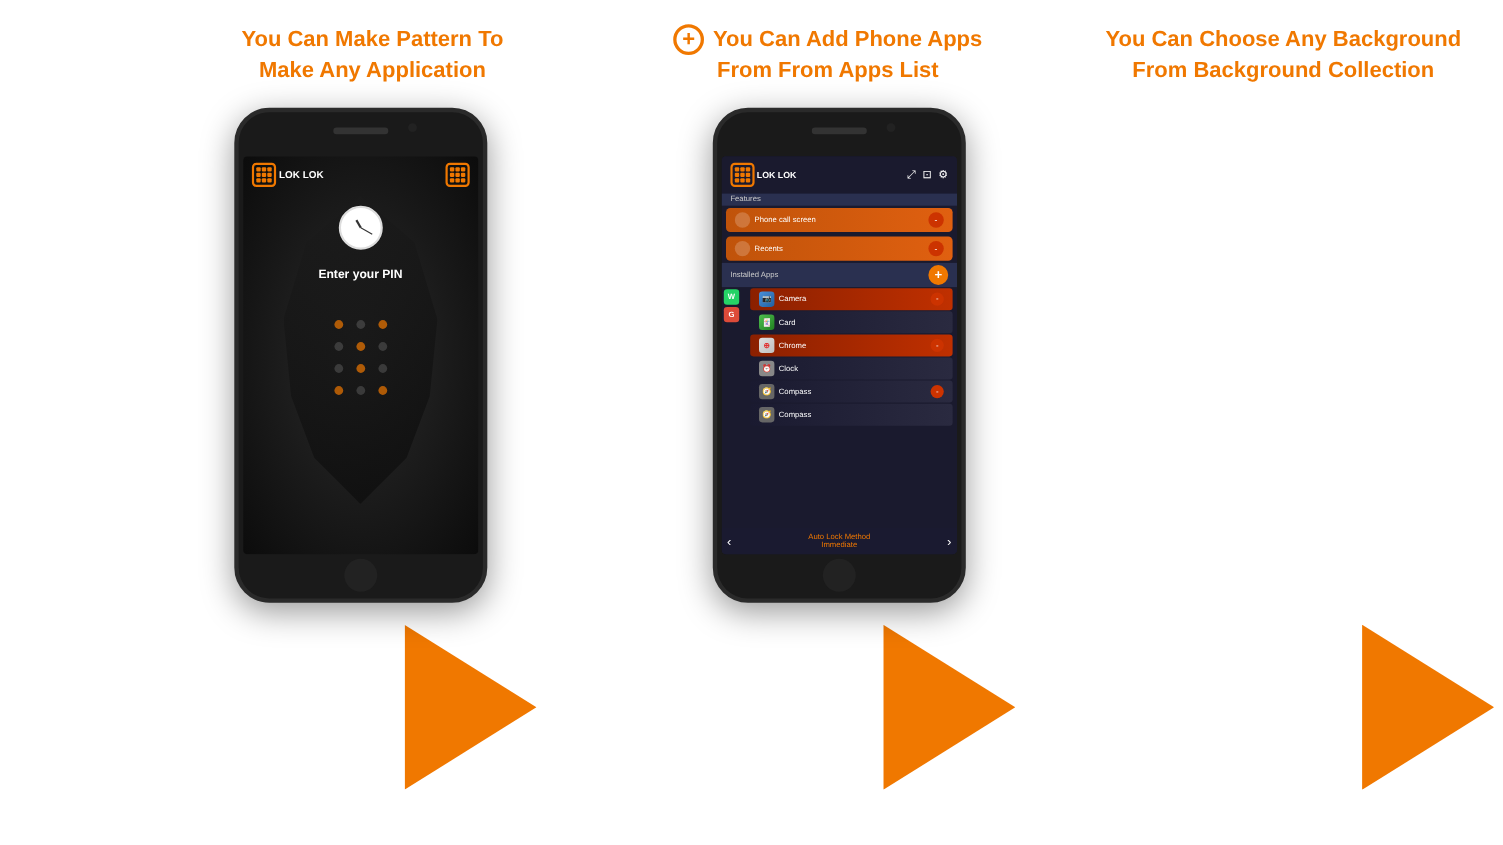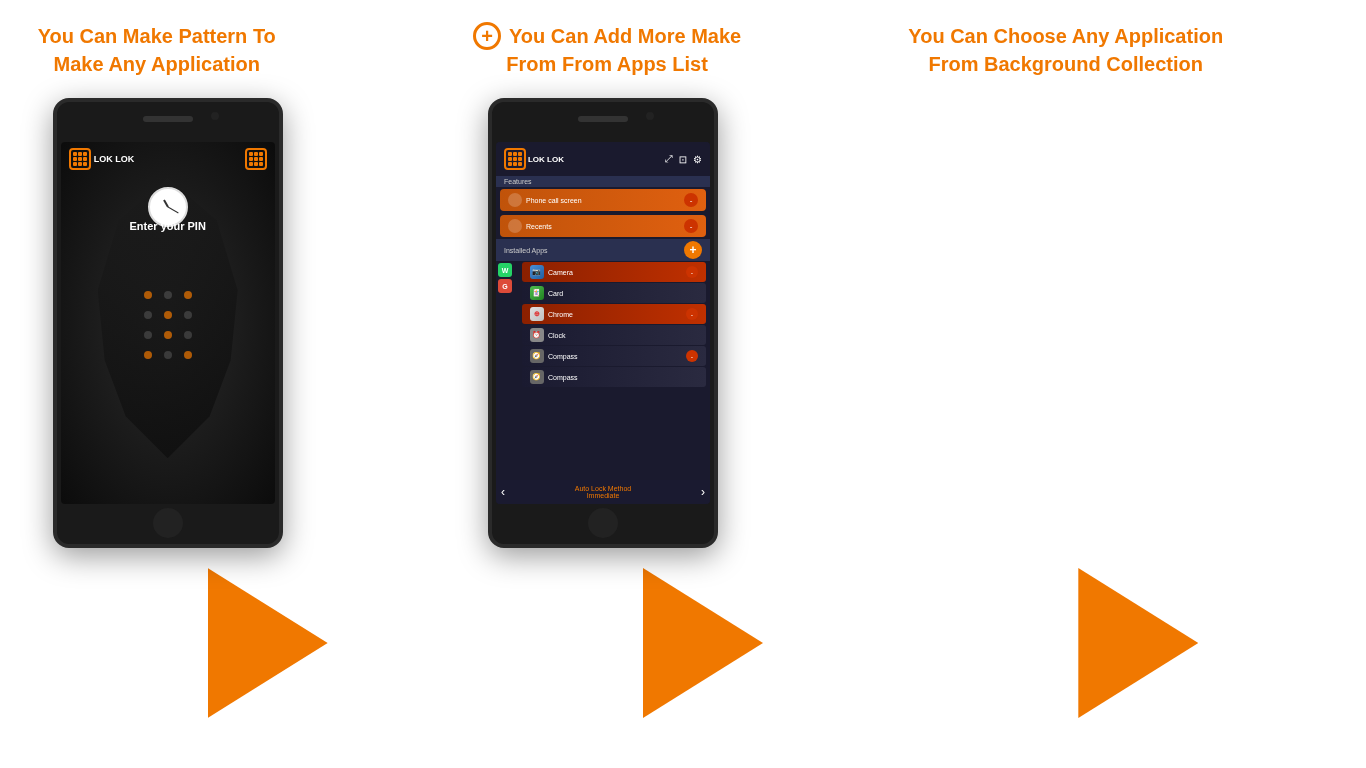--- a/index.html
+++ b/index.html
@@ -19,21 +19,21 @@
       display: flex;
       flex-direction: row;
       justify-content: space-around;
       align-items: center;
       padding: 20px 30px;
       background: #fff;
     }
     .panel {
       display: flex;
       flex-direction: column;
-      align-items: flex-start;
+      align-items: flex-end;
       width: 420px;
       height: 100%;
       position: relative;
     }
     .panel-title {
       color: #f07800;
       font-size: 20px;
       font-weight: bold;
       text-align: center;
       line-height: 1.4;
@@ -74,21 +74,21 @@
       position: absolute;
       bottom: 30px;
       right: -30px;
     }
 
     
     .phone {
       width: 230px;
       height: 450px;
       background: #1a1a1a;
-      border-radius: 16px;
+      border-radius: 32px;
       border: 4px solid #2a2a2a;
       position: relative;
       overflow: hidden;
       box-shadow: 0 8px 30px rgba(0,0,0,0.4);
       z-index: 2;
     }
     .phone-speaker {
       width: 50px;
       height: 6px;
       background: #333;
@@ -234,21 +234,21 @@
       width: 1px;
       height: 12px;
       background: #333;
       bottom: 50%;
       left: 50%;
       transform-origin: bottom center;
       transform: translateX(-50%) rotate(120deg);
     }
     .s1-pin-text {
       position: absolute;
-      top: 78px;
+      top: 102px;
       color: #fff;
       font-size: 11px;
       font-weight: bold;
       text-align: center;
       z-index: 10;
     }
     .pin-dots {
       position: absolute;
       bottom: 40%;
       left: 50%;
@@ -547,21 +547,21 @@
         </div>
         <div class="phone-home"></div>
       </div>
     </div>
   </div>
 
   <div class="panel">
     <div class="panel-title">
       <div class="title-with-icon">
         <div class="circle-plus">+</div>
-        <span>You Can Add More Make</span>
+        <span>You Can Add Phone Apps</span>
       </div>
       <span>From From Apps List</span>
     </div>
 
     <div class="phone-wrapper">
       <div class="triangle-large"></div>
 
       <div class="phone">
         <div class="phone-speaker"></div>
         <div class="phone-camera"></div>
@@ -659,21 +659,21 @@
             </div>
           </div>
         </div>
         <div class="phone-home"></div>
       </div>
     </div>
   </div>
 
   <div class="panel">
     <div class="panel-title">
-      <span>You Can Choose Any Application</span>
+      <span>You Can Choose Any Background</span>
       <span>From Background Collection</span>
     </div>
 
     <div class="phone-wrapper">
       <div class="triangle-large"></div>
 
     </div>
   </div>
 
 </div>

